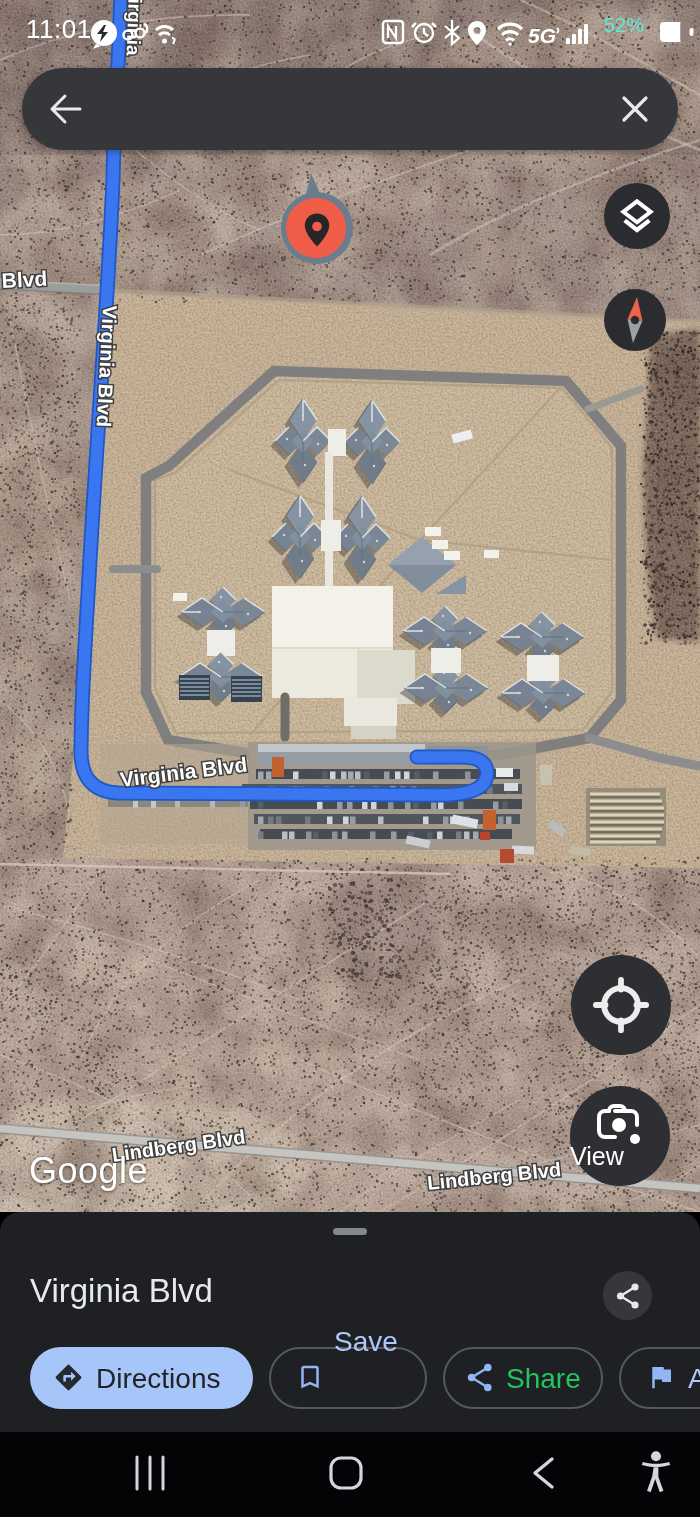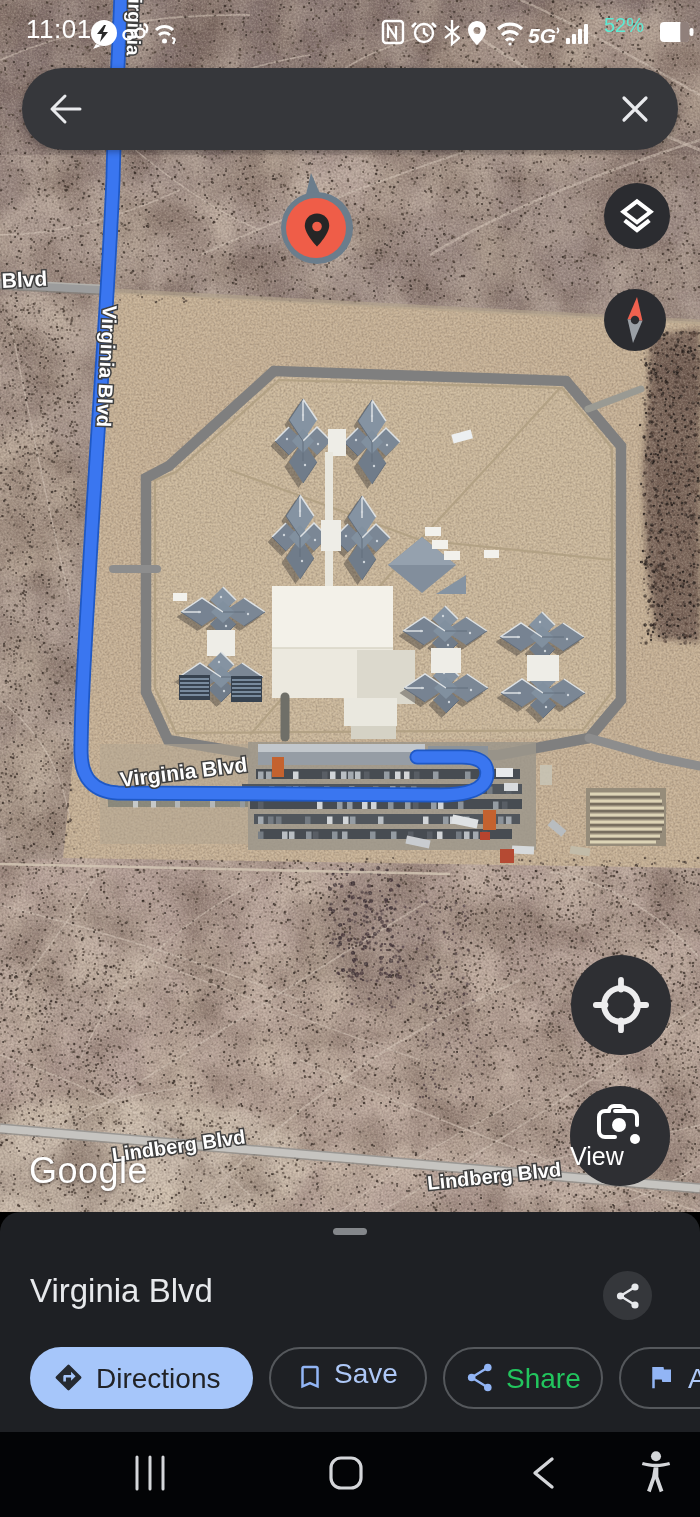--- a/index.html
+++ b/index.html
@@ -603,21 +603,21 @@
 <div class="abs" style="left:30px;top:1347px;width:223px;height:62px;border-radius:31px;background:#a6c6fa"></div>
 <svg class="abs" style="left:53px;top:1362px" width="31" height="31" viewBox="0 0 24 24">
 <path d="M21.71 11.29l-9-9a.996.996 0 0 0-1.41 0l-9 9a.996.996 0 0 0 0 1.41l9 9c.39.39 1.02.39 1.41 0l9-9a.996.996 0 0 0 0-1.41zM14 14.5V12h-4v3H8v-4c0-.55.45-1 1-1h5V7.5l3.5 3.5-3.5 3.5z" fill="#252a31"></path>
 </svg>
 <div class="abs" style="left:96px;top:1363px;color:#212327;font-size:28px;font-weight:400">Directions</div>
 
 <div class="abs" style="left:269px;top:1347px;width:158px;height:62px;border-radius:31px;border:2px solid #55585c"></div>
 <svg class="abs" style="left:295px;top:1362px" width="30" height="30" viewBox="0 0 24 24">
 <path d="M17 3H7c-1.1 0-2 .9-2 2v16l7-3 7 3V5c0-1.1-.9-2-2-2zm0 15l-5-2.18L7 18V5h10v13z" fill="#92b5f5"></path>
 </svg>
-<div class="abs" style="left:334px;top:1358px;color:#aec8f7;font-size:28px">Save</div>
+<div class="abs" style="left:334px;top:1326px;color:#aec8f7;font-size:28px">Save</div>
 
 <div class="abs" style="left:443px;top:1347px;width:160px;height:62px;border-radius:31px;border:2px solid #55585c"></div>
 <svg class="abs" style="left:466px;top:1363px" width="28" height="29" viewBox="0 0 24 26">
 <g fill="#92b5f5">
 <circle cx="19" cy="4" r="3.4"></circle>
         <circle cx="19" cy="22" r="3.4"></circle>
         <circle cx="4.5" cy="13" r="3.4"></circle>
 <path d="M4.5,13 L19,4 M4.5,13 L19,22" stroke="#92b5f5" stroke-width="2.2"></path>
 </g>
 </svg>

